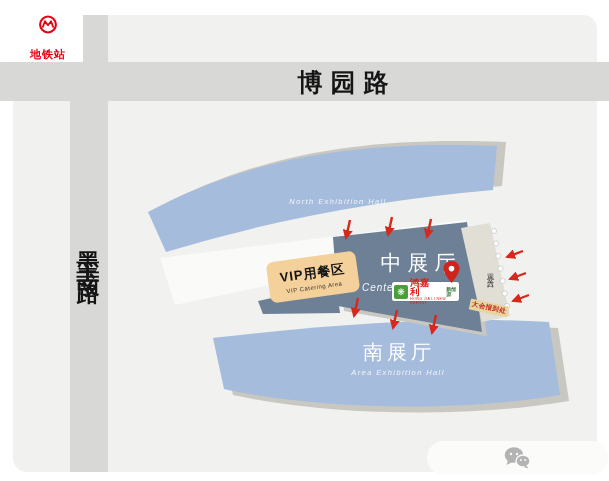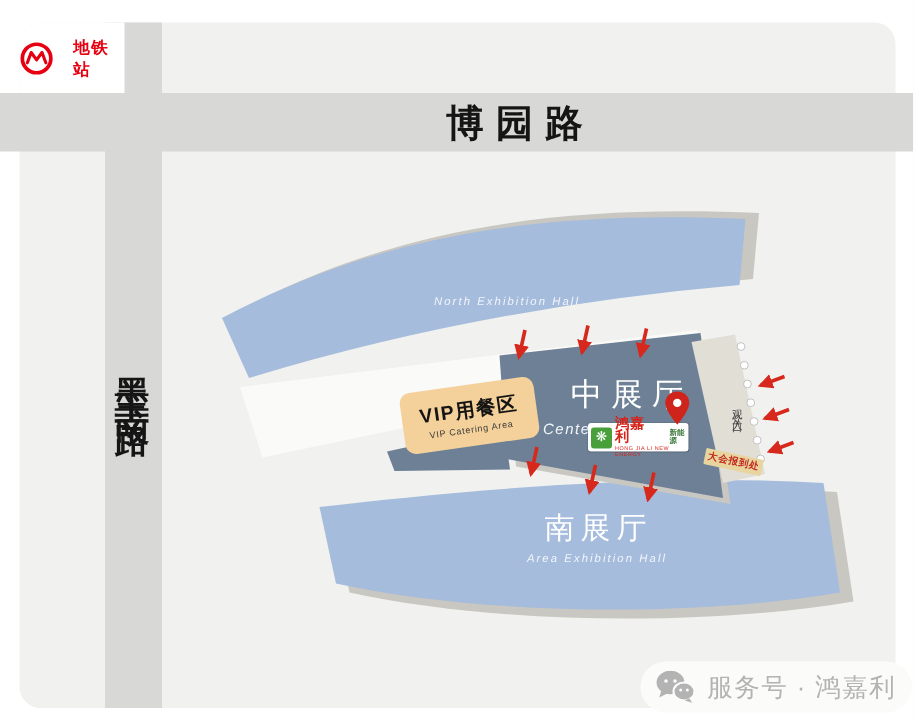--- a/index.html
+++ b/index.html
@@ -13,21 +13,21 @@
   #map-card{left:13px;top:15px;width:584px;height:457px;background:#f1f1ef;border-radius:14px;}
   #map-svg{left:0;top:0;}
 
   
   .road-label{color:#151515;font-weight:bold;}
   #road-label-top{left:347px;top:82px;font-size:25px;letter-spacing:8px;}
   #road-label-left{left:89px;top:253px;font-size:23px;letter-spacing:10px;}
 
   
   #metro-badge{left:13px;top:15px;width:70px;height:47px;background:#ffffff;
-               border-radius:14px 0 0 0;display:flex;flex-direction:row;
+               border-radius:14px 0 0 0;display:flex;flex-direction:column;
                align-items:center;justify-content:center;gap:13px;}
   #metro-label{color:#e60012;font-size:11px;font-weight:bold;letter-spacing:1px;}
 
   
   .hall-title{color:#ffffff;font-size:20px;font-weight:500;letter-spacing:4px;}
   .hall-sub{color:#f2f5fa;font-size:7.5px;letter-spacing:1.4px;font-style:italic;}
   #north-title{left:339px;top:183px;}
   #north-sub{left:338px;top:201px;}
   #center-title{left:421px;top:263px;font-size:21px;letter-spacing:6px;}
   #center-sub{left:380px;top:287px;font-size:10px;letter-spacing:1px;}
@@ -169,16 +169,15 @@
     <svg width="27" height="22" viewBox="0 0 27 22">
       <ellipse cx="10" cy="8" rx="9.3" ry="7.8" fill="#b3b3b3"></ellipse>
       <path d="M4,13 L2.5,18 L8.5,15 Z" fill="#b3b3b3"></path>
       <circle cx="7" cy="7" r="1.2" fill="#fbfbfa"></circle>
       <circle cx="13" cy="7" r="1.2" fill="#fbfbfa"></circle>
       <ellipse cx="19" cy="14" rx="7" ry="6" fill="#b3b3b3" stroke="#fbfbfa" stroke-width="1.4"></ellipse>
       <path d="M22.5,18.5 L24.5,21.5 L19.5,20 Z" fill="#b3b3b3"></path>
       <circle cx="16.8" cy="13" r="1" fill="#fbfbfa"></circle>
       <circle cx="21.2" cy="13" r="1" fill="#fbfbfa"></circle>
     </svg>
-    <span id="footer-label">服务号 · 鸿嘉利</span>
   </div>
 
 </div>
 
 </body></html>

